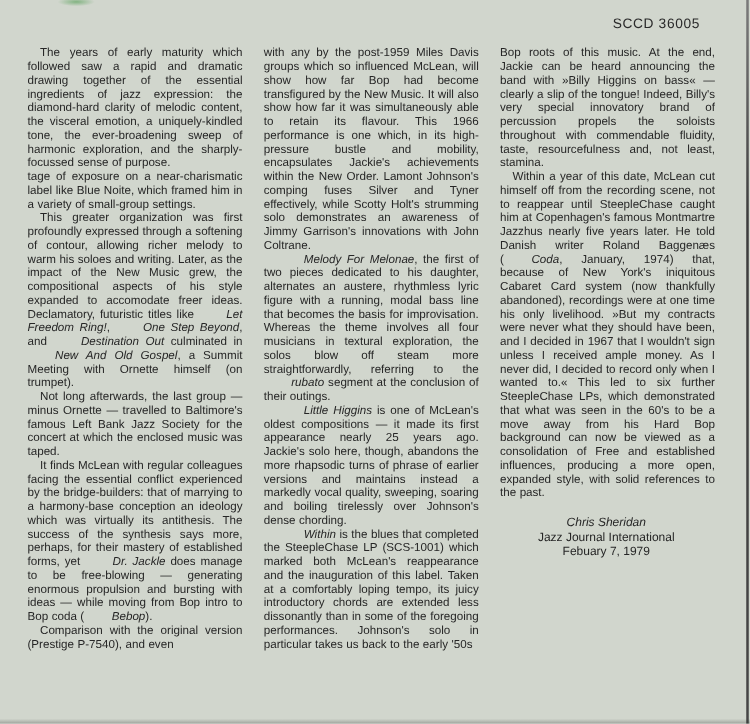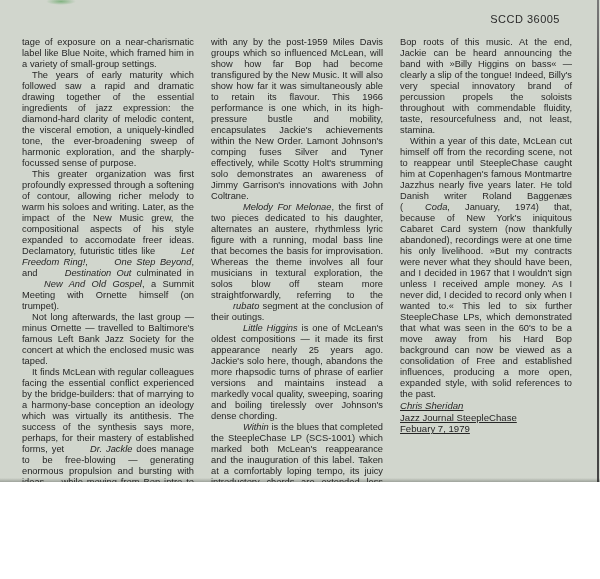--- a/index.html
+++ b/index.html
@@ -2,21 +2,21 @@
 <html><head>
 <meta charset="utf-8">
 <style>
   html, body {
     margin: 0;
     padding: 0;
   }
   .page {
     position: relative;
     width: 600px;
-    height: 482px;
+    height: 579px;
     background: #d1d6cd;
     overflow: hidden;
     font-family: "Liberation Sans", "DejaVu Sans", sans-serif;
     color: #262626;
   }
   .catalog {
     position: absolute;
     top: 13px;
     right: 40px;
     font-size: 11px;
@@ -45,25 +45,25 @@
     word-spacing: 0.2px;
   }
   .para.indent {
     text-indent: 10px;
   }
   .para i {
     font-style: italic;
     margin-left: 22px;
   }
   .signature {
-    text-align: left;
+    margin-top: 13px;
+    text-align: center;
     font-size: 9.6px;
     line-height: 11.5px;
     padding-right: 2px;
-    text-decoration: underline;
   }
   .sig-author {
     font-style: italic;
   }
   
   .edge-right {
     position: absolute;
     top: 0;
     bottom: 0;
     right: 1px;
@@ -92,41 +92,41 @@
 <body>
 
 <div class="page">
 
   <div class="smudge-top"></div>
 
   <div class="catalog">SCCD 36005</div>
 
   <div class="columns">
     <div class="column">
+        <p class="para indent"><span>The years of early maturity which followed saw a rapid and dramatic drawing together of the essential ingredients of jazz expression: the diamond-hard clarity of melodic content, the visceral emotion, a uniquely-kindled tone, the ever-broadening sweep of harmonic exploration, and the sharply-focussed sense of purpose.</span></p>
         <p class="para"><span>tage of exposure on a near-charismatic label like Blue Noite, which framed him in a variety of small-group settings.</span></p>
-        <p class="para indent"><span>The years of early maturity which followed saw a rapid and dramatic drawing together of the essential ingredients of jazz expression: the diamond-hard clarity of melodic content, the visceral emotion, a uniquely-kindled tone, the ever-broadening sweep of harmonic exploration, and the sharply-focussed sense of purpose.</span></p>
         <p class="para indent"><span>This greater organization was first profoundly expressed through a softening of contour, allowing richer melody to warm his soloes and writing. Later, as the impact of the New Music grew, the compositional aspects of his style expanded to accomodate freer ideas. Declamatory, futuristic titles like </span><i>Let Freedom Ring!</i><span>, </span><i>One Step Beyond</i><span>, and </span><i>Destination Out</i><span> culminated in </span><i>New And Old Gospel</i><span>, a Summit Meeting with Ornette himself (on trumpet).</span></p>
         <p class="para indent"><span>Not long afterwards, the last group — minus Ornette — travelled to Baltimore's famous Left Bank Jazz Society for the concert at which the enclosed music was taped.</span></p>
         <p class="para indent"><span>It finds McLean with regular colleagues facing the essential conflict experienced by the bridge-builders: that of marrying to a harmony-base conception an ideology which was virtually its antithesis. The success of the synthesis says more, perhaps, for their mastery of established forms, yet </span><i>Dr. Jackle</i><span> does manage to be free-blowing — generating enormous propulsion and bursting with ideas — while moving from Bop intro to Bop coda (</span><i>Bebop</i><span>).</span></p>
         <p class="para indent"><span>Comparison with the original version (Prestige P-7540), and even</span></p>
       </div>
     <div class="column">
         <p class="para"><span>with any by the post-1959 Miles Davis groups which so influenced McLean, will show how far Bop had become transfigured by the New Music. It will also show how far it was simultaneously able to retain its flavour. This 1966 performance is one which, in its high-pressure bustle and mobility, encapsulates Jackie's achievements within the New Order. Lamont Johnson's comping fuses Silver and Tyner effectively, while Scotty Holt's strumming solo demonstrates an awareness of Jimmy Garrison's innovations with John Coltrane.</span></p>
         <p class="para indent"><i>Melody For Melonae</i><span>, the first of two pieces dedicated to his daughter, alternates an austere, rhythmless lyric figure with a running, modal bass line that becomes the basis for improvisation. Whereas the theme involves all four musicians in textural exploration, the solos blow off steam more straightforwardly, referring to the </span><i>rubato</i><span> segment at the conclusion of their outings.</span></p>
         <p class="para indent"><i>Little Higgins</i><span> is one of McLean's oldest compositions — it made its first appearance nearly 25 years ago. Jackie's solo here, though, abandons the more rhapsodic turns of phrase of earlier versions and maintains instead a markedly vocal quality, sweeping, soaring and boiling tirelessly over Johnson's dense chording.</span></p>
         <p class="para indent"><i>Within</i><span> is the blues that completed the SteepleChase LP (SCS-1001) which marked both McLean's reappearance and the inauguration of this label. Taken at a comfortably loping tempo, its juicy introductory chords are extended less dissonantly than in some of the foregoing performances. Johnson's solo in particular takes us back to the early '50s</span></p>
       </div>
     <div class="column">
       <div>
           <p class="para"><span>Bop roots of this music. At the end, Jackie can be heard announcing the band with »Billy Higgins on bass« — clearly a slip of the tongue! Indeed, Billy's very special innovatory brand of percussion propels the soloists throughout with commendable fluidity, taste, resourcefulness and, not least, stamina.</span></p>
           <p class="para indent"><span>Within a year of this date, McLean cut himself off from the recording scene, not to reappear until SteepleChase caught him at Copenhagen's famous Montmartre Jazzhus nearly five years later. He told Danish writer Roland Baggenæs (</span><i>Coda</i><span>, January, 1974) that, because of New York's iniquitous Cabaret Card system (now thankfully abandoned), recordings were at one time his only livelihood. »But my contracts were never what they should have been, and I decided in 1967 that I wouldn't sign unless I received ample money. As I never did, I decided to record only when I wanted to.« This led to six further SteepleChase LPs, which demonstrated that what was seen in the 60's to be a move away from his Hard Bop background can now be viewed as a consolidation of Free and established influences, producing a more open, expanded style, with solid references to the past.</span></p>
         </div>
       <div class="signature">
         <div class="sig-author">Chris Sheridan</div>
-        <div>Jazz Journal SteepleChase</div>
+        <div>Jazz Journal International</div>
         <div>Febuary 7, 1979</div>
       </div>
     </div>
   </div>
 
   <div class="edge-right"></div>
   <div class="shadow-bottom"></div>
 
 </div>
 

